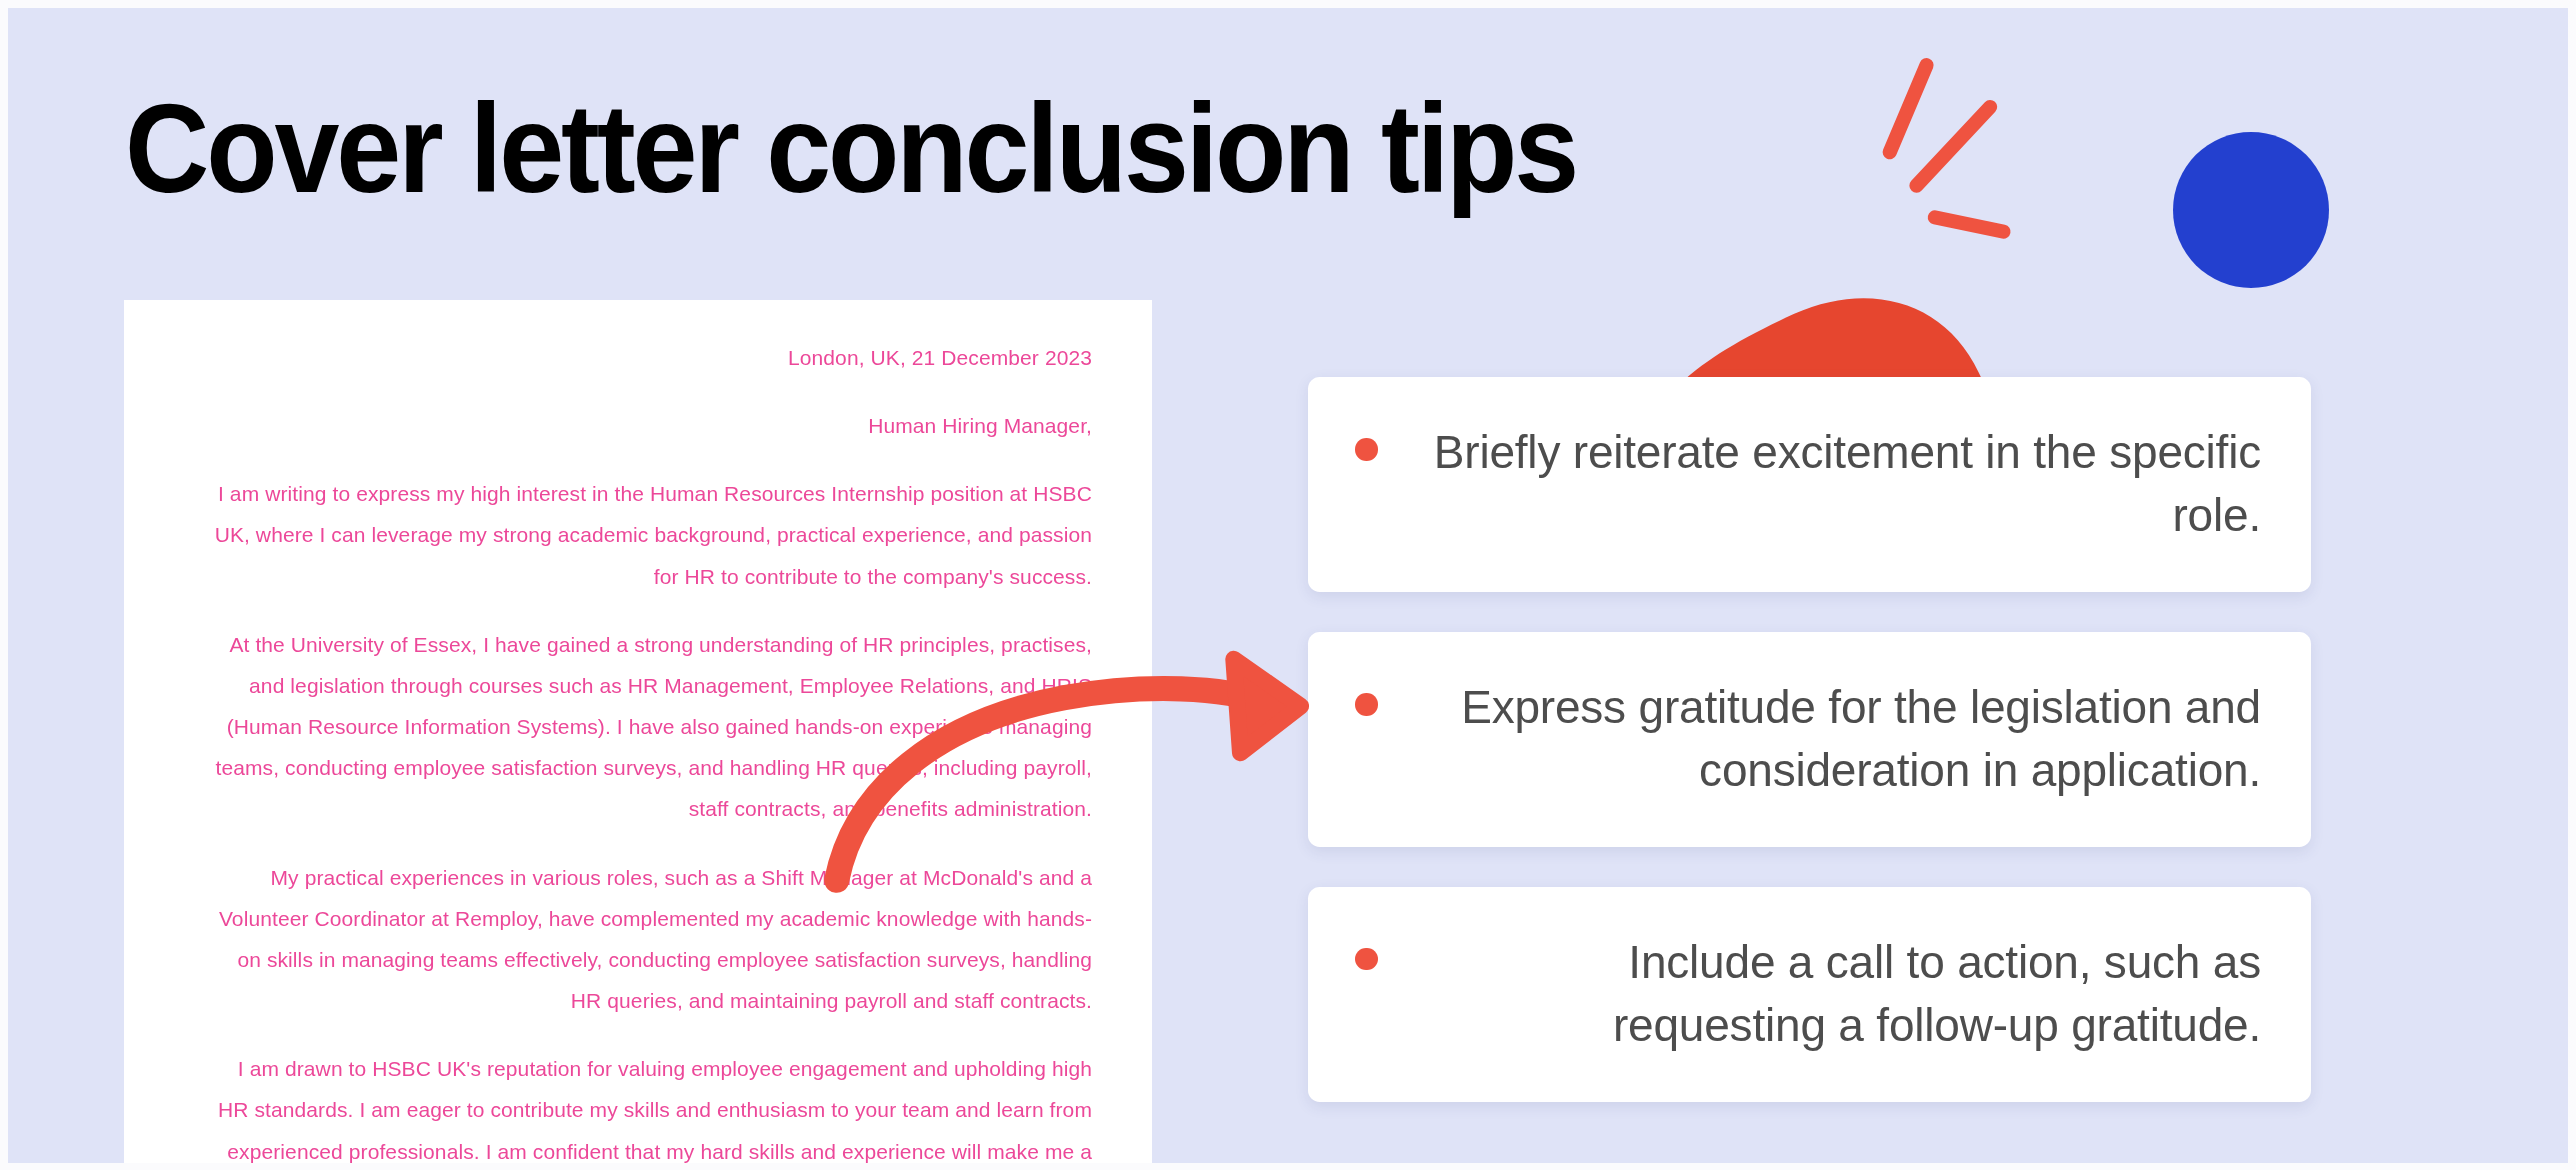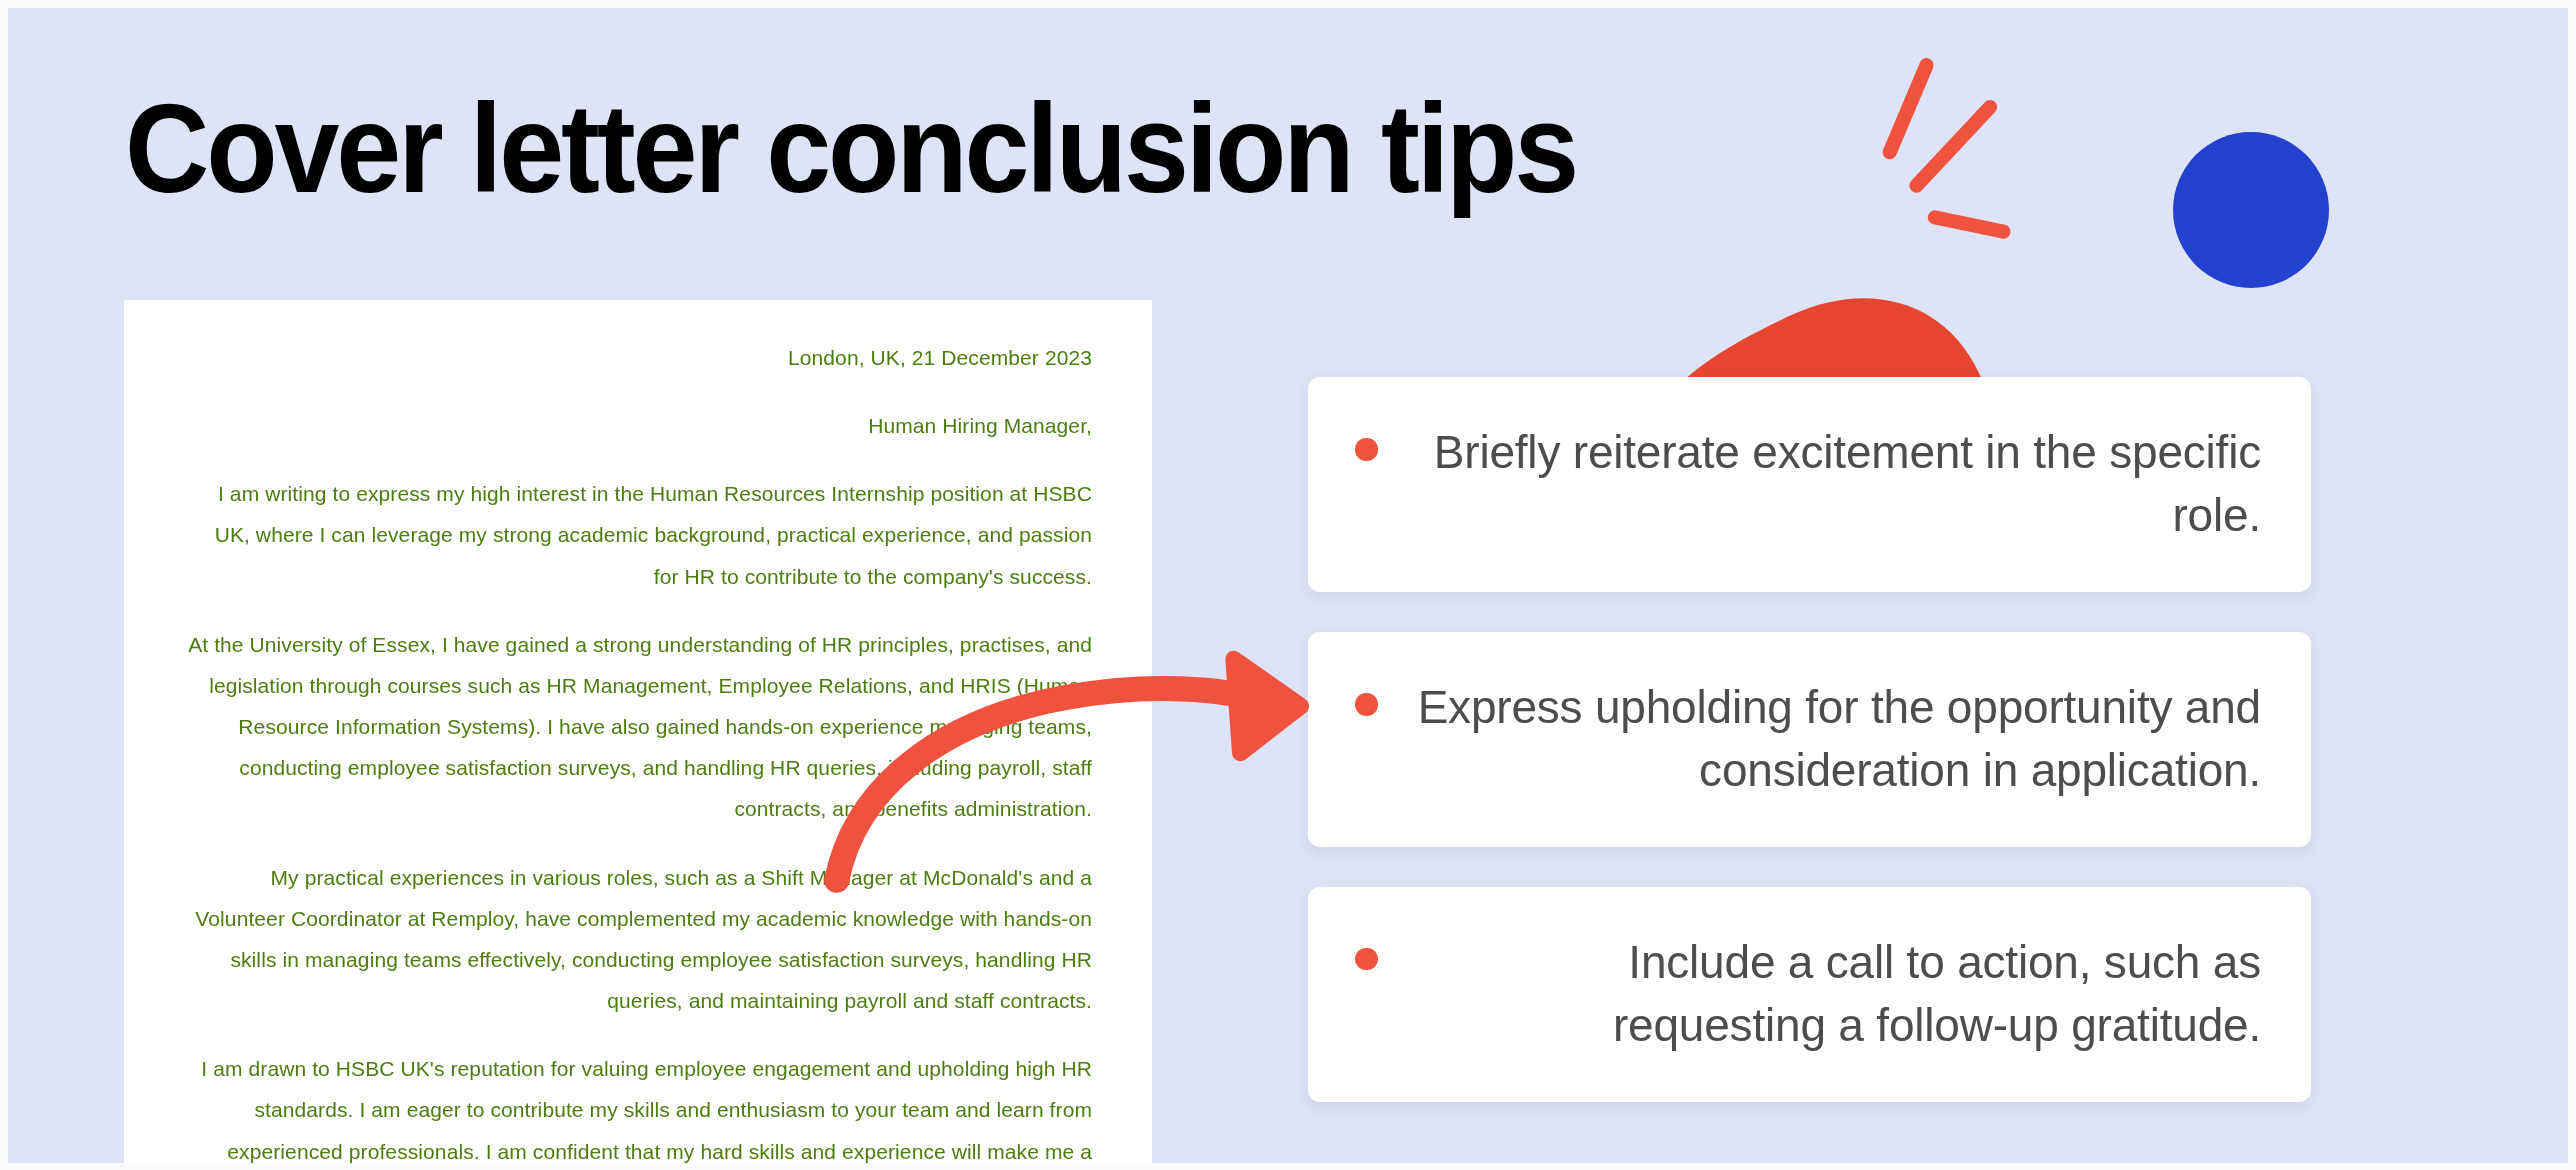--- a/index.html
+++ b/index.html
@@ -88,22 +88,23 @@
     background: #ffffff;
     z-index: 10;
     padding: 37px 60px 0 60px;
   }
 
   .letter-line,
   .letter-paragraph {
     font-family: "Liberation Sans Narrow", "Liberation Sans", sans-serif;
     font-size: 21px;
     line-height: 1.96;
-    color: #4d7c0f;
+    color: #ec4899;
     letter-spacing: 0.1px;
+    margin-left: 24px;
   }
 
   .letter-paragraph { margin-bottom: 27px; }
   .letter-line { margin-bottom: 27px; }
 
   
   #tips-list {
     position: absolute;
     left: 1300px;
     top: 369px;
@@ -181,21 +182,21 @@
 
   <div id="tips-list">
 
     <div class="tip-card">
       <span class="tip-bullet"></span>
       <span class="tip-text">Briefly reiterate excitement in the specific role.</span>
     </div>
 
     <div class="tip-card">
       <span class="tip-bullet"></span>
-      <span class="tip-text">Express upholding for the opportunity and consideration in application.</span>
+      <span class="tip-text">Express gratitude for the legislation and consideration in application.</span>
     </div>
 
     <div class="tip-card">
       <span class="tip-bullet"></span>
       <span class="tip-text">Include a call to action, such as requesting a follow-up gratitude.</span>
     </div>
 
   </div>
 
 </div>

